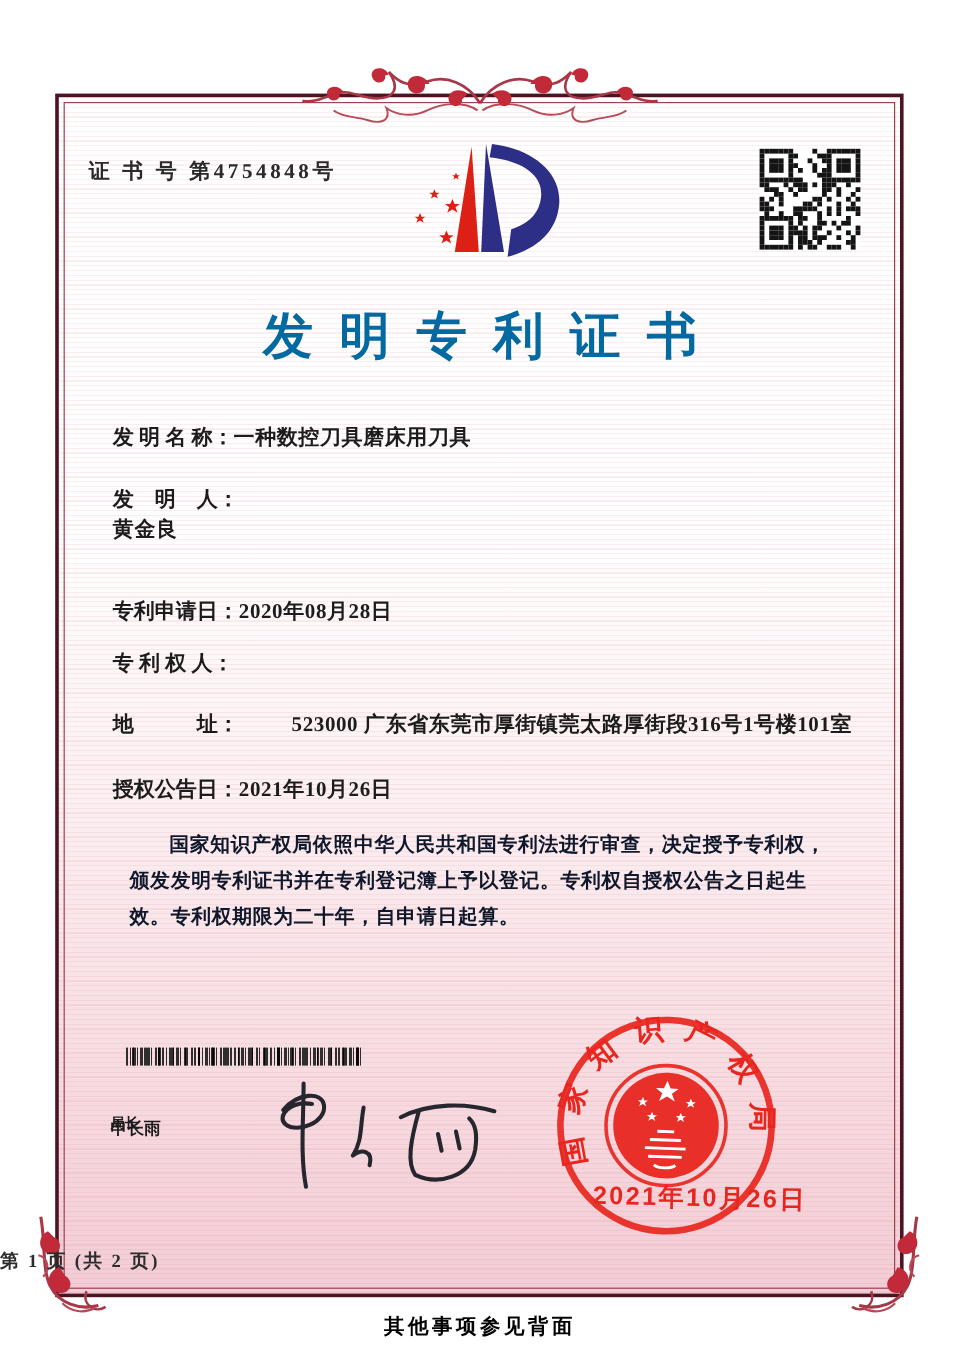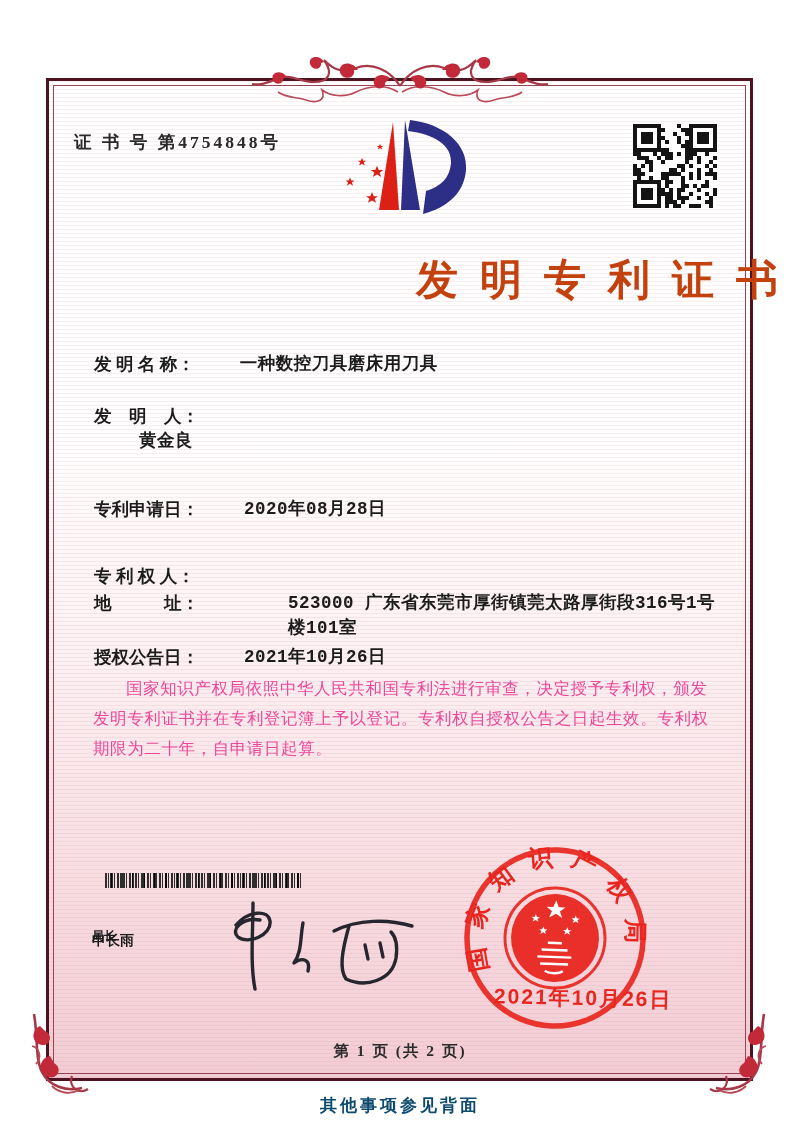--- a/index.html
+++ b/index.html
@@ -20,53 +20,53 @@
   
   .ornament-top{position:absolute;left:240px;top:46px;width:320px;height:62px;}
   .ornament-bl{position:absolute;left:22px;top:1006px;width:92px;height:92px;}
   .ornament-br{position:absolute;left:684px;top:1006px;width:92px;height:92px;}
   
   .cert-no{position:absolute;left:74px;top:130px;font-size:17.5px;font-weight:700;letter-spacing:3px;color:#2a2a2a;text-align:right;}
   .logo{position:absolute;left:330px;top:94px;width:150px;height:140px;}
   .qr{position:absolute;left:633px;top:124px;width:84px;height:84px;background:#fff;
       display:grid;grid-template-columns:repeat(21,1fr);grid-template-rows:repeat(21,1fr);}
   .qr div.on{background:#141414;}
-  .title{position:absolute;left:0;top:252px;width:100%;text-align:right;
-         font-size:42px;font-weight:700;letter-spacing:22px;text-indent:22px;color:#c2410c;}
+  .title{position:absolute;left:0;top:252px;width:100%;text-align:center;
+         font-size:42px;font-weight:700;letter-spacing:22px;text-indent:22px;color:#0369a1;}
   
   .row{position:absolute;left:94px;display:flex;align-items:flex-start;font-size:17.5px;line-height:1.45;}
   .row .lab{white-space:pre;font-weight:700;font-family:"Liberation Serif","DejaVu Serif",serif;flex:0 0 auto;}
-  .row .val{font-weight:700;font-family:Liberation Mono, monospace;letter-spacing:0.5px;margin-left:45px;}
+  .row .val{font-weight:700;font-family:Liberation Serif, serif;letter-spacing:0.5px;}
   .row-name{top:352px;}  .row-inventor{top:404px;flex-direction:column;} .row-patno{top:450px;}
-  .row-filing{top:497px;}.row-patentee{top:564px;} .row-address{top:591px;max-width:625px;gap:44px;}
+  .row-filing{top:497px;}.row-patentee{top:540px;} .row-address{top:591px;max-width:625px;gap:44px;}
   .row-grantdate{top:645px;} .row-grantno{top:645px;left:420px;}
   .row-address .val{max-width:505px;}
   
   .paras{position:absolute;left:93px;top:674px;width:616px;}
-  .paras p{margin:0;text-indent:2em;font-size:16.5px;line-height:1.82;font-weight:400;
-           letter-spacing:0.6px;color:#ec4899;}
+  .paras p{margin:15px;text-indent:2em;font-size:16.5px;line-height:1.82;font-weight:700;
+           letter-spacing:0.6px;color:#0f172a;}
   
   .barcode{position:absolute;left:105px;top:873px;width:198px;height:15px;
     background:
       repeating-linear-gradient(90deg,#2e2e2e 0 2px,transparent 2px 3px,#2e2e2e 3px 4px,transparent 4px 6px),
       repeating-linear-gradient(90deg,transparent 0 5px,#2e2e2e 5px 7px,transparent 7px 11px);
     background-blend-mode:multiply;}
   .sig-title{position:absolute;left:92px;top:928px;font-size:12px;font-weight:700;
              font-family:"Liberation Sans","DejaVu Sans",sans-serif;}
   .sig-name{position:absolute;left:92px;top:932px;font-size:14px;font-weight:700;
             font-family:"Liberation Sans","DejaVu Sans",sans-serif;}
   .sig-hand{position:absolute;left:208px;top:893px;width:225px;height:100px;}
   .seal{position:absolute;left:460px;top:843px;width:190px;height:190px;transform:rotate(2deg);}
   .seal-date{position:absolute;left:494px;top:984px;font-size:21px;font-weight:700;color:#e8261f;
              letter-spacing:2px;transform:rotate(1.2deg);
              font-family:"Liberation Sans","DejaVu Sans",sans-serif;}
-  .page-info{position:absolute;left:0;top:1041px;width:100%;text-align:center;
+  .page-info{position:absolute;left:0;top:1041px;width:100%;text-align:left;
              font-size:15.5px;font-weight:600;letter-spacing:2px;color:#2c2c2c;}
   .back-note{position:absolute;left:0;top:1094px;width:100%;text-align:center;
-             font-size:17px;font-weight:700;letter-spacing:3px;color:#0c4a6e;}
+             font-size:17px;font-weight:700;letter-spacing:3px;color:#000000;}
 </style>
 </head>
 <body>
 
 <div class="stage">
 
   <div class="frame"></div>
 
   <svg class="ornament-top" viewBox="0 0 320 62">
     <defs>

